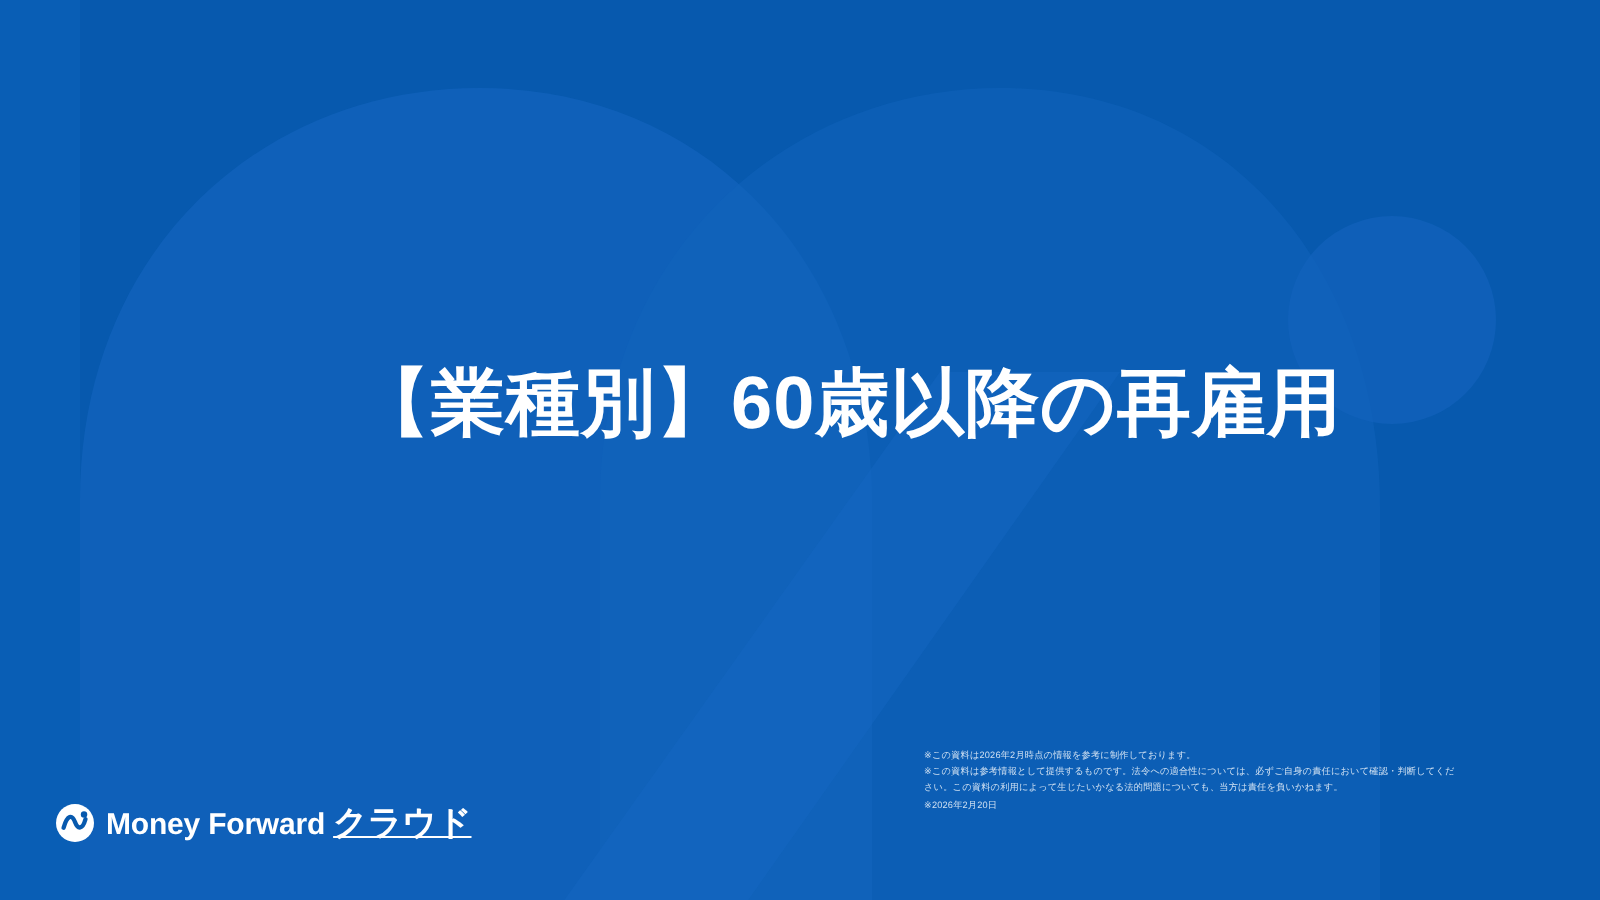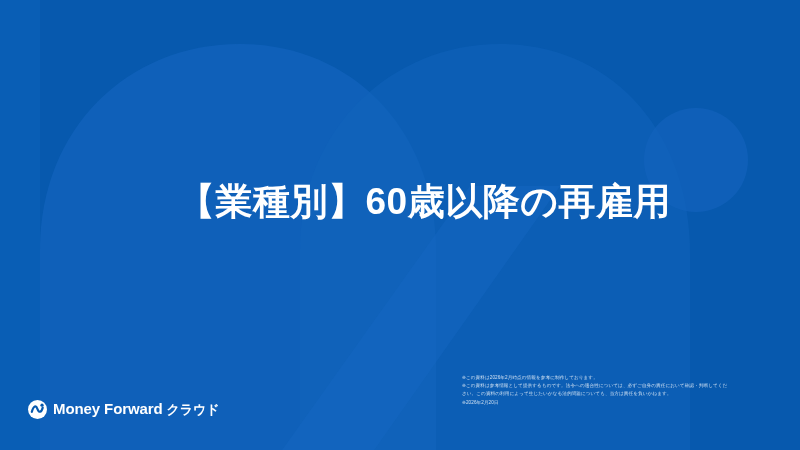--- a/index.html
+++ b/index.html
@@ -86,22 +86,23 @@
     flex: 0 0 auto;
   }
   .logo-text {
     color: #ffffff;
     font-size: 15px;
     font-weight: 700;
     letter-spacing: -0.1px;
     white-space: nowrap;
   }
   .logo-text .cloud {
-    font-size: 13px;
+    font-size: 17px;
     margin-left: 4px;
+    text-decoration: underline;
   }
 </style>
 </head>
 <body>
 
 <div class="slide">
 
   <div class="edge-band"></div>
 
   <svg class="watermark" viewBox="0 0 800 450" aria-hidden="true">

